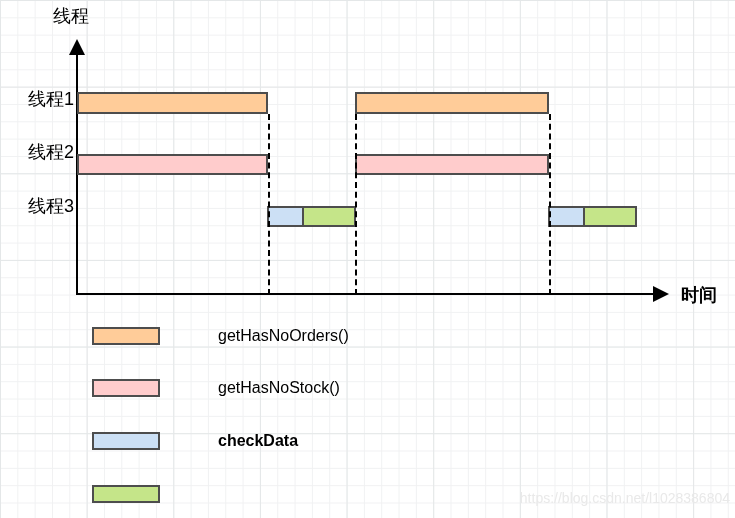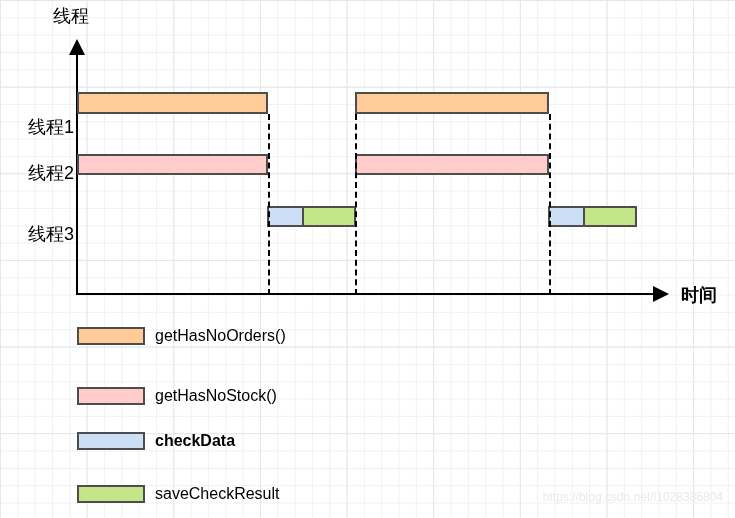--- a/index.html
+++ b/index.html
@@ -16,42 +16,42 @@
   .axis-line{position:absolute;background:#000;}
   #y-axis-line{left:76px;top:52px;width:2px;height:243px;}
   #x-axis-line{left:77px;top:293px;width:578px;height:2px;}
   .arrow-up{position:absolute;left:69px;top:39px;width:0;height:0;
     border-left:8px solid transparent;border-right:8px solid transparent;border-bottom:16px solid #000;}
   .arrow-right{position:absolute;left:653px;top:286px;width:0;height:0;
     border-top:8px solid transparent;border-bottom:8px solid transparent;border-left:16px solid #000;}
   .axis-label{position:absolute;font-size:18px;line-height:20px;white-space:nowrap;}
   #y-axis-label{left:53px;top:6px;}
   #x-axis-label{left:681px;top:285px;font-weight:bold;}
-  .row-label{position:absolute;left:12px;width:62px;text-align:right;font-size:18px;line-height:22px;white-space:nowrap;margin-top:28px;}
+  .row-label{position:absolute;left:12px;width:62px;text-align:right;font-size:18px;line-height:22px;white-space:nowrap;}
   .bar{position:absolute;border:2px solid #4d4d4d;box-sizing:border-box;}
   .dash{position:absolute;top:114px;height:181px;width:0;border-left:2px dashed #000;}
-  .legend-row{position:absolute;left:77px;height:18px;display:flex;}
+  .legend-row{position:absolute;left:92px;height:18px;display:flex;gap:48px;}
   .swatch{width:68px;height:18px;border:2px solid #4d4d4d;box-sizing:border-box;flex:0 0 auto;}
   .legend-label{margin-left:10px;font-size:16px;line-height:18px;white-space:nowrap;}
-  .watermark{position:absolute;right:12px;top:490px;font-size:12px;color:#e9e9e9;white-space:nowrap;}
+  .watermark{position:absolute;right:5px;top:490px;font-size:14px;color:#e9e9e9;white-space:nowrap;}
 </style>
 </head>
 <body>
 
 <div class="canvas">
   <div class="axis-label" id="y-axis-label">线程</div>
   <div class="arrow-up"></div>
   <div class="axis-line" id="y-axis-line"></div>
   <div class="axis-line" id="x-axis-line"></div>
   <div class="arrow-right"></div>
   <div class="axis-label" id="x-axis-label">时间</div>
 
   <div id="thread-labels">
       <div class="row-label" style="top: 88px;">线程1</div>
-      <div class="row-label" style="top: 134px;">线程2</div>
+      <div class="row-label" style="top: 141px;">线程2</div>
       <div class="row-label" style="top: 195px;">线程3</div>
     </div>
   <div id="bars">
       <div class="bar" style="left: 77px; top: 92px; width: 191px; height: 22px; background: rgb(255, 204, 153);"></div>
       <div class="bar" style="left: 355px; top: 92px; width: 194px; height: 22px; background: rgb(255, 204, 153);"></div>
       <div class="bar" style="left: 77px; top: 154px; width: 191px; height: 21px; background: rgb(255, 204, 204);"></div>
       <div class="bar" style="left: 355px; top: 154px; width: 194px; height: 21px; background: rgb(255, 204, 204);"></div>
       <div class="bar" style="left: 267px; top: 206px; width: 37px; height: 21px; background: rgb(204, 224, 245);"></div>
       <div class="bar" style="left: 302px; top: 206px; width: 54px; height: 21px; background: rgb(197, 229, 137);"></div>
       <div class="bar" style="left: 548px; top: 206px; width: 37px; height: 21px; background: rgb(204, 224, 245);"></div>
@@ -60,28 +60,27 @@
   <div id="dashes">
       <div class="dash" style="left: 268px;"></div>
       <div class="dash" style="left: 355px;"></div>
       <div class="dash" style="left: 549px;"></div>
     </div>
   <div id="legend">
       <div class="legend-row" style="top: 327px;">
         <div class="swatch" style="background: rgb(255, 204, 153);"></div>
         <div class="legend-label">getHasNoOrders()</div>
       </div>
-      <div class="legend-row" style="top: 379px; margin-top: 8px;">
+      <div class="legend-row" style="top: 379px;">
         <div class="swatch" style="background: rgb(255, 204, 204);"></div>
         <div class="legend-label">getHasNoStock()</div>
       </div>
       <div class="legend-row" style="top: 432px; font-weight: bold;">
         <div class="swatch" style="background: rgb(204, 224, 245);"></div>
         <div class="legend-label">checkData</div>
       </div>
       <div class="legend-row" style="top: 485px;">
         <div class="swatch" style="background: rgb(197, 229, 137);"></div>
-        <div class="legend-label">saveCheckResult</div>
       </div>
     </div>
 
   <div class="watermark">https://blog.csdn.net/l1028386804</div>
 </div>
 
 </body></html>

